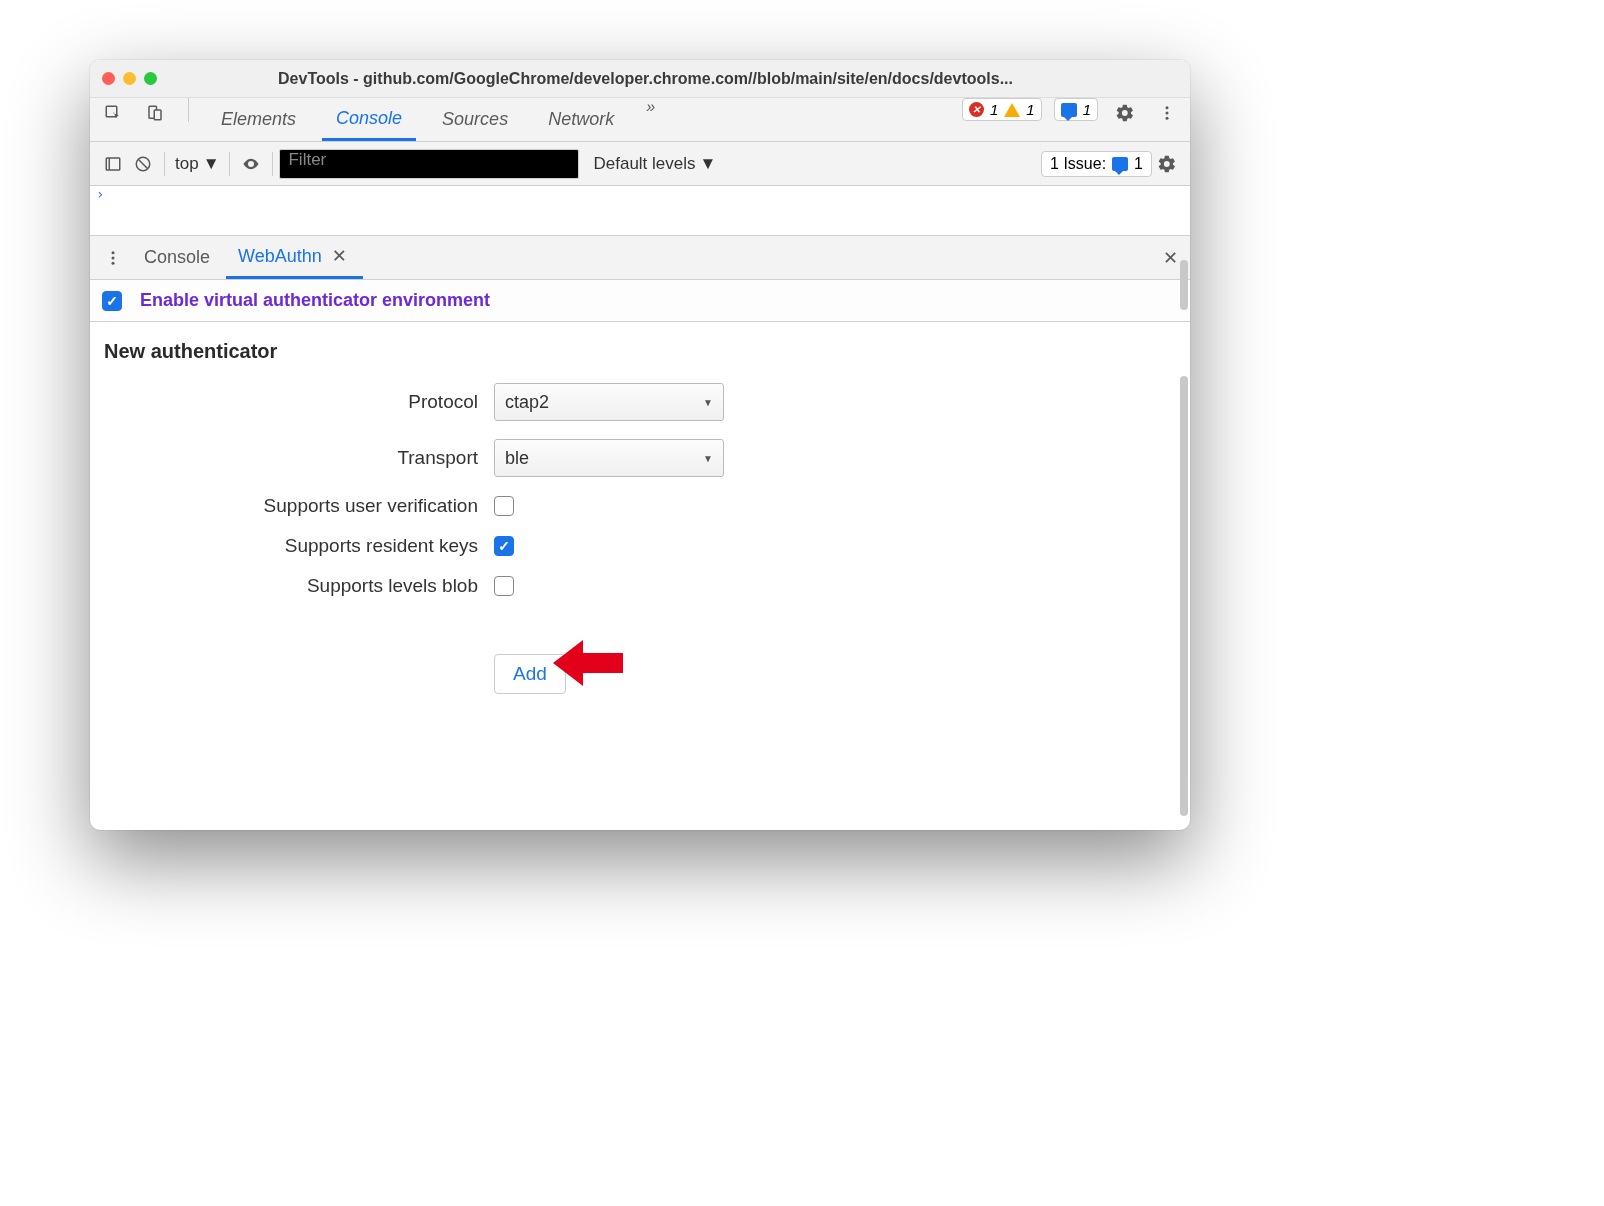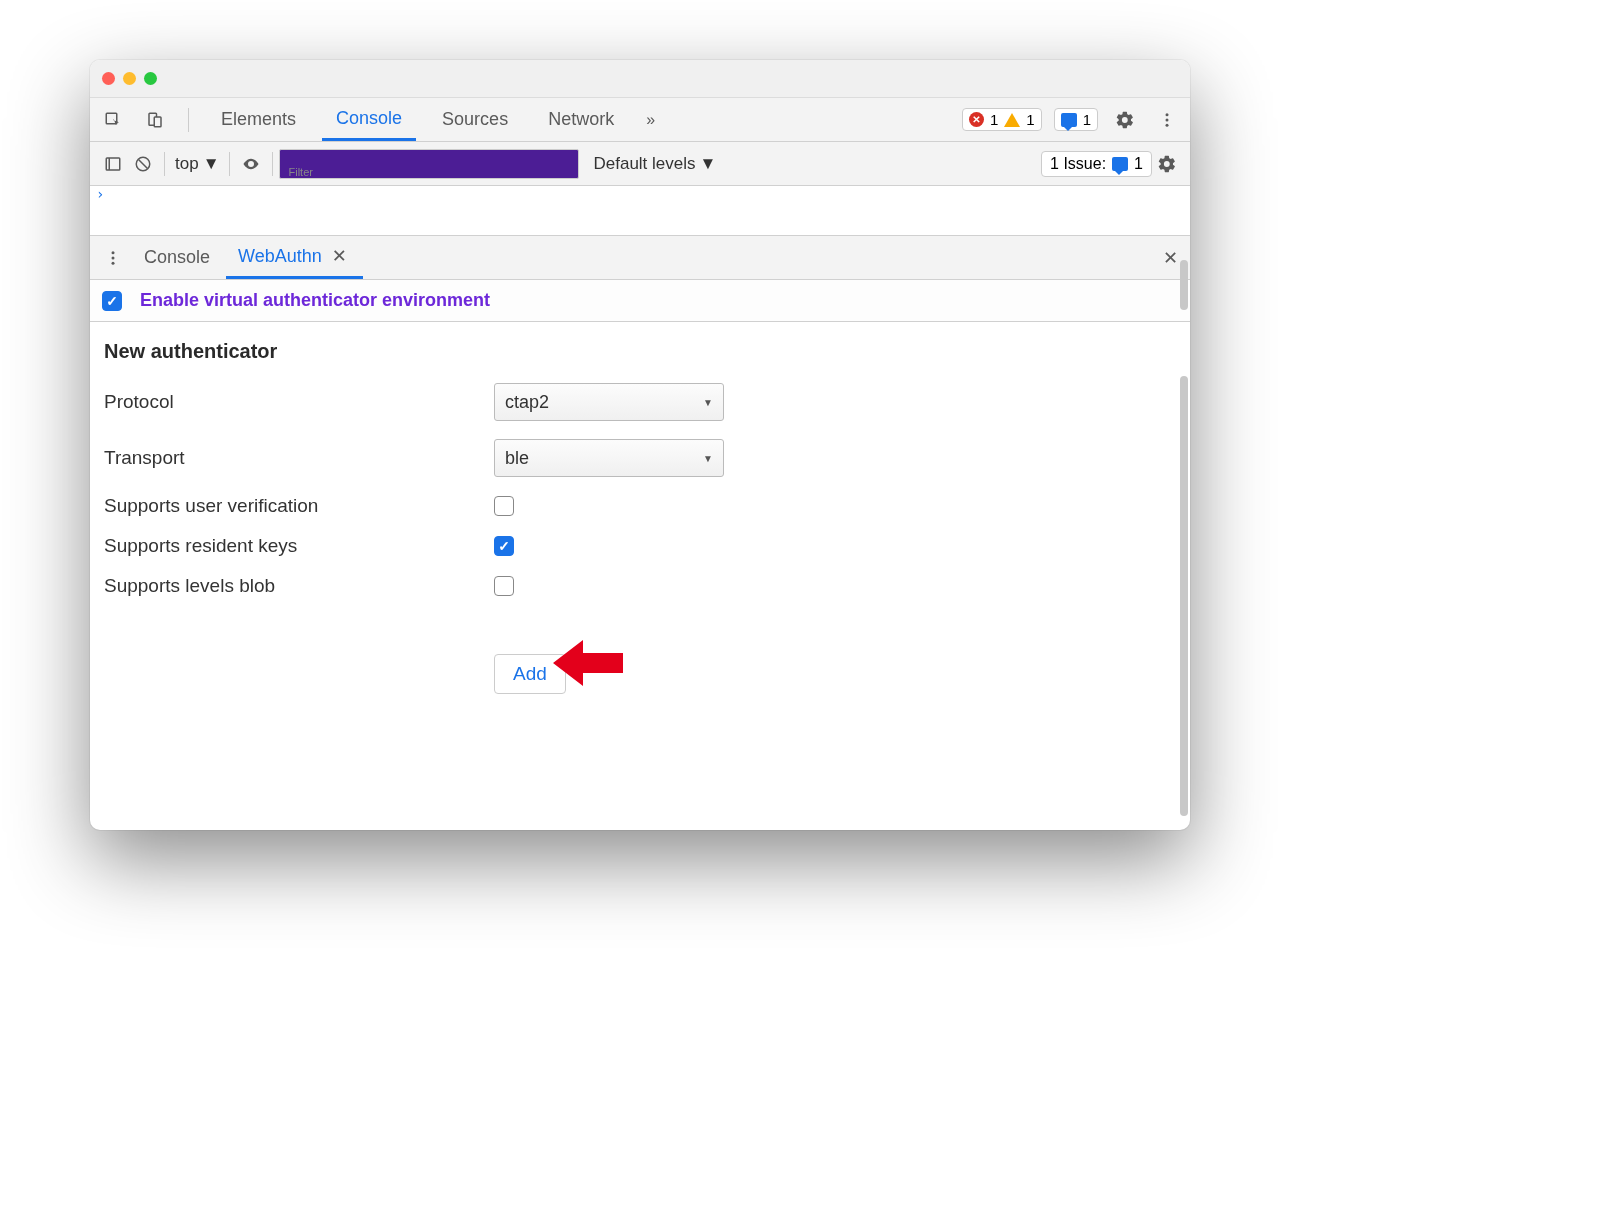--- a/index.html
+++ b/index.html
@@ -48,23 +48,24 @@
     overflow: hidden;
     text-overflow: ellipsis;
     padding-right: 60px;
   }
   
   .maintabs {
     height: 44px;
     background: #f3f3f3;
     border-bottom: 1px solid #d0d0d0;
     display: flex;
-    align-items: center;
+    align-items: flex-start;
     padding: 0 8px;
     gap: 12px;
+    font-style: italic;
   }
   .iconbtn {
     width: 30px; height: 30px;
     display:flex;align-items:center;justify-content:center;
     color:#5a5a5a;
     border-radius:3px;
   }
   .iconbtn svg { width:18px; height:18px; }
   .vdiv { width:1px; height:24px; background:#ccc; margin: 0 6px;}
   .tab {
@@ -105,29 +106,29 @@
     align-items:center;
     padding: 0 8px;
     gap:0;
   }
   .consoletb .drop {
     display:flex;align-items:center;gap:4px;font-size:17px;color:#333;
     padding:0 4px;
   }
   .filterbox {
     border:1px solid #ccc;
-    background:#4c1d95;
+    background:#000000;
     border-radius:2px;
     height:30px;
     width: 300px;
     padding: 0 8px;
-    font-size: 11px;
+    font-size: 17px;
     color:#888;
     display:flex;
-    align-items:flex-end;
+    align-items:flex-start;
   }
   .issuesbox {
     border:1px solid #ccc;
     background:#fff;
     border-radius:4px;
     padding: 3px 8px;
     display:flex;
     align-items:center;
     gap:6px;
     font-size: 16px;
@@ -205,20 +206,21 @@
     color:#2a2a2a;
     margin-bottom: 20px;
   }
   .formrow {
     display:flex;
     align-items:center;
     margin-bottom: 18px;
   }
   .formlabel {
     width: 390px;
+    text-align:right;
     padding-right: 16px;
     font-size:19px;
     color:#333;
   }
   .select {
     width:230px;
     height:38px;
     border:1px solid #bbb;
     border-radius:3px;
     background: linear-gradient(#fcfcfc,#f0f0f0);
@@ -272,20 +274,21 @@
 <body>
 
 <div class="window">
 
   <div class="titlebar">
     <div class="traffic">
       <div class="dot red"></div>
       <div class="dot yellow"></div>
       <div class="dot green"></div>
     </div>
+    <div class="titlebar-title">DevTools - github.com/GoogleChrome/developer.chrome.com//blob/main/site/en/docs/devtools...</div>
   </div>
 
   <div class="maintabs">
     <div class="iconbtn">
       <svg viewBox="0 0 24 24" fill="none" stroke="currentColor" stroke-width="2">
           <rect x="3" y="3" width="14" height="14" rx="1"></rect>
           <path d="M12 12l8 3-3 1-1 3-3-8z" fill="currentColor" stroke="none"></path>
         </svg>
     </div>
     <div class="iconbtn">

